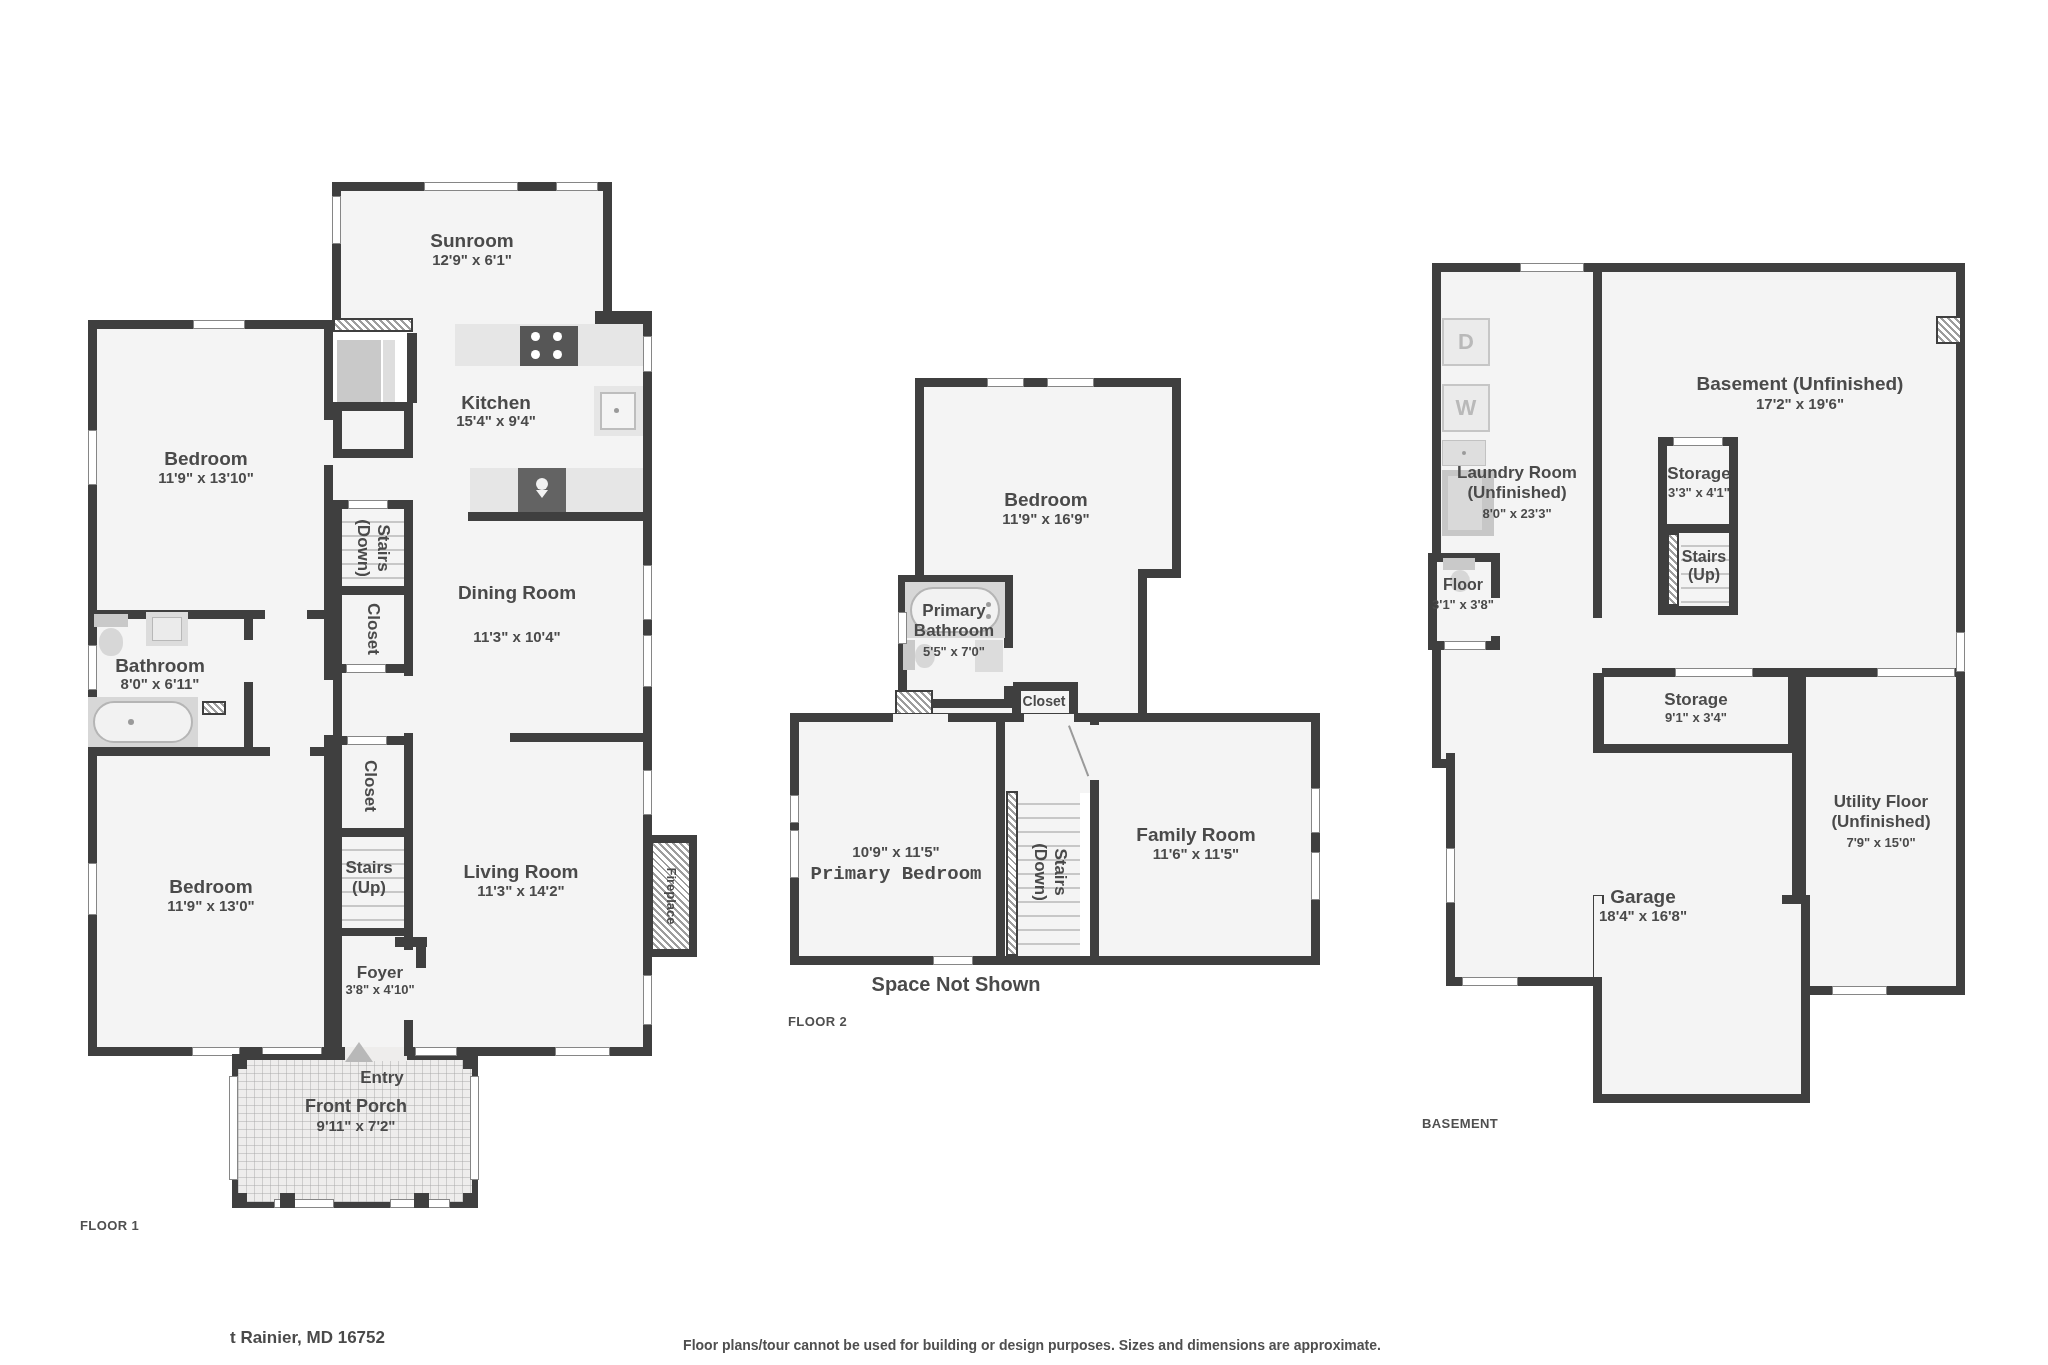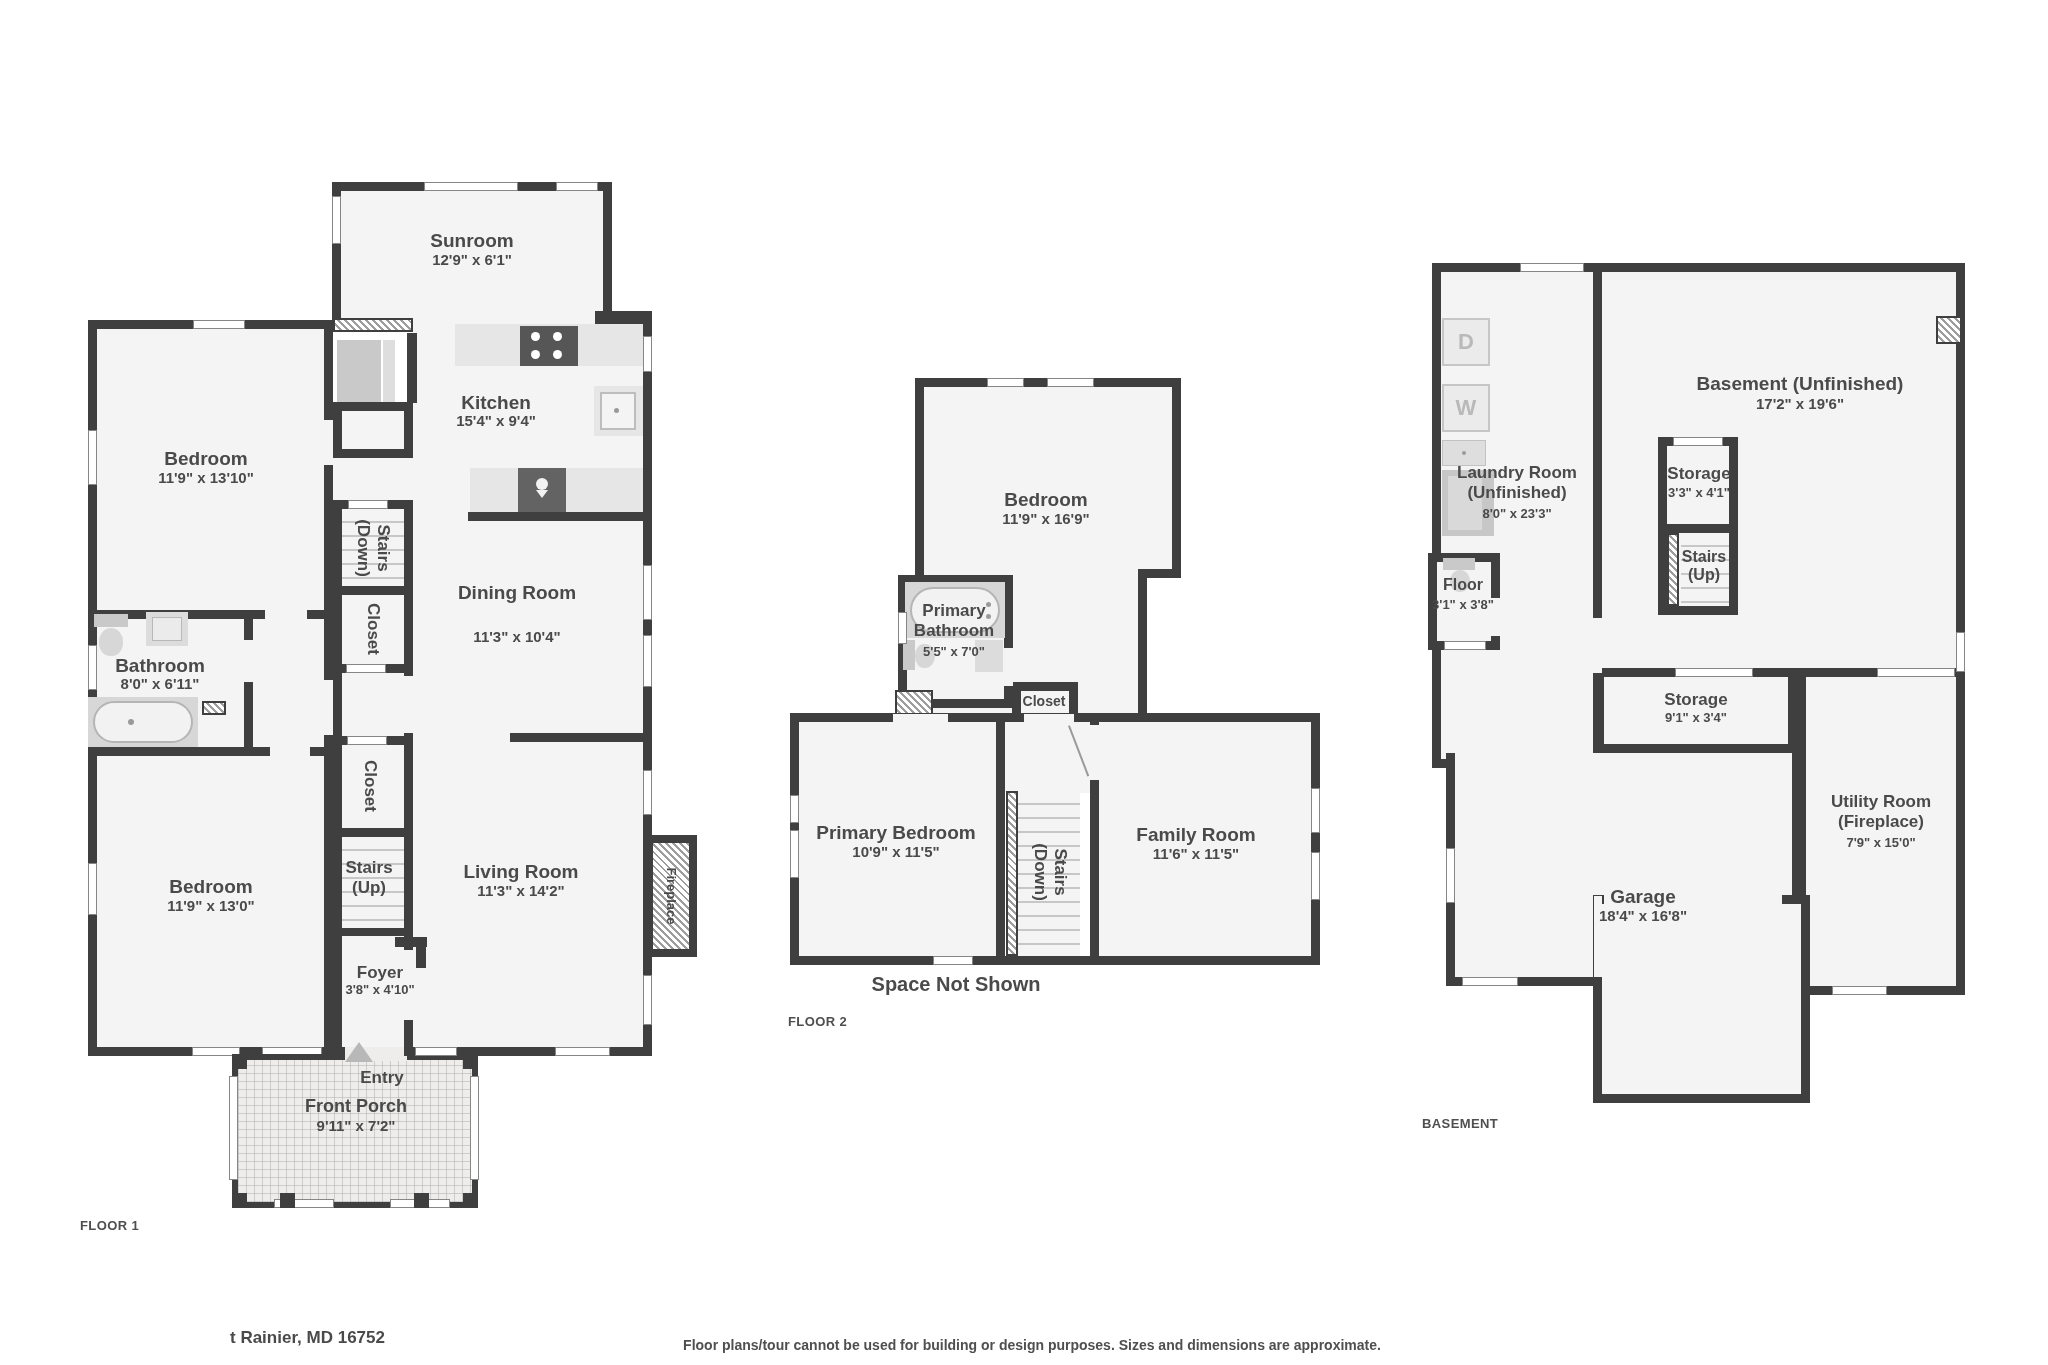--- a/index.html
+++ b/index.html
@@ -209,21 +209,21 @@
   <div class="wn" style="left:790px;top:830px;width:9px;height:48px;"></div>
   <div class="wn" style="left:933px;top:956px;width:40px;height:9px;"></div>
   <div class="wn" style="left:1311px;top:788px;width:9px;height:45px;"></div>
   <div class="wn" style="left:1311px;top:852px;width:9px;height:48px;"></div>
 
   <div class="nm" style="left:1046px;top:489px;">Bedroom</div>
   <div class="dm" style="left:1046px;top:511px;">11'9" x 16'9"</div>
   <div class="nm s17 wrap" style="left:954px;top:601px;width:96px;">Primary Bathroom</div>
   <div class="dm s13" style="left:954px;top:645px;">5'5" x 7'0"</div>
   <div class="nm s14" style="left:1044px;top:693px;">Closet</div>
-  <div class="nm" style="left:896px;top:822px;">Primary Bedroom</div>
+  <div class="nm" style="left:896px;top:864px;font-family:Liberation Mono, monospace;">Primary Bedroom</div>
   <div class="dm" style="left:896px;top:844px;">10'9" x 11'5"</div>
   <div class="vl vlw" style="left:1050px;top:872px;">Stairs (Down)</div>
   <div class="nm" style="left:1196px;top:824px;">Family Room</div>
   <div class="dm" style="left:1196px;top:846px;">11'6" x 11'5"</div>
   <div class="nm s20" style="left:956px;top:973px;">Space Not Shown</div>
   <div class="fl" style="left:788px;top:1014px;">FLOOR 2</div>
 
   <div class="rm" style="left:1432px;top:263px;width:170px;height:505px;"></div>
   <div class="rm" style="left:1593px;top:263px;width:372px;height:419px;"></div>
   <div class="rm" style="left:1595px;top:668px;width:202px;height:85px;"></div>
@@ -265,21 +265,21 @@
   <div class="dm s13" style="left:1517px;top:507px;">8'0" x 23'3"</div>
   <div class="nm s16" style="left:1463px;top:576px;">Floor</div>
   <div class="dm s13" style="left:1463px;top:598px;">3'1" x 3'8"</div>
   <div class="nm" style="left:1800px;top:373px;">Basement (Unfinished)</div>
   <div class="dm" style="left:1800px;top:396px;">17'2" x 19'6"</div>
   <div class="nm s17" style="left:1699px;top:464px;">Storage</div>
   <div class="dm s13" style="left:1699px;top:486px;">3'3" x 4'1"</div>
   <div class="nm s16 wrap" style="left:1704px;top:548px;width:56px;">Stairs (Up)</div>
   <div class="nm s17" style="left:1696px;top:690px;">Storage</div>
   <div class="dm s13" style="left:1696px;top:711px;">9'1" x 3'4"</div>
-  <div class="nm s17 wrap" style="left:1881px;top:792px;width:130px;">Utility Room (Fireplace)</div>
+  <div class="nm s17 wrap" style="left:1881px;top:792px;width:130px;">Utility Floor (Unfinished)</div>
   <div class="dm s13" style="left:1881px;top:836px;">7'9" x 15'0"</div>
   <div class="nm" style="left:1643px;top:886px;">Garage</div>
   <div class="dm" style="left:1643px;top:908px;">18'4" x 16'8"</div>
   <div class="fl" style="left:1422px;top:1116px;">BASEMENT</div>
 
   <div id="addr">t Rainier, MD 16752</div>
   <div id="disc">Floor plans/tour cannot be used for building or design purposes. Sizes and dimensions are approximate.</div>
 
 </div>
 

